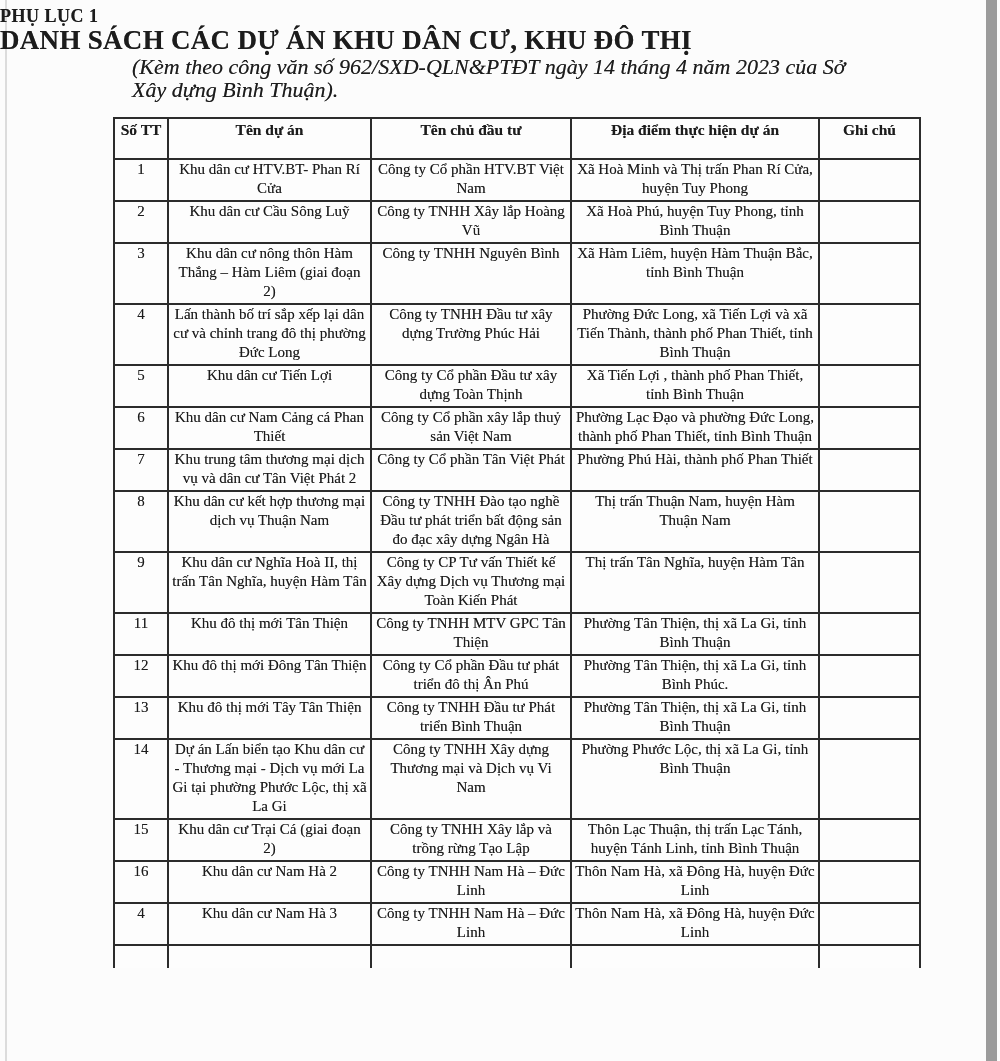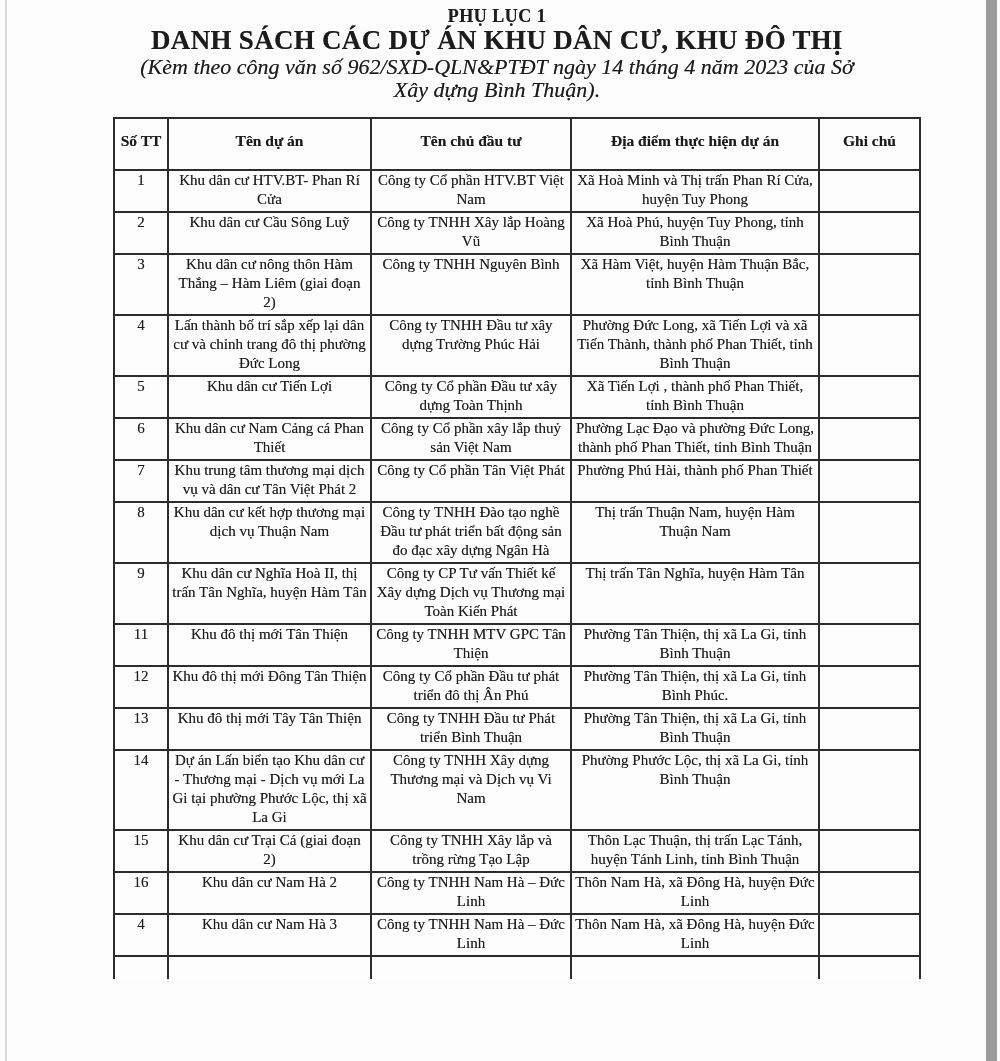--- a/index.html
+++ b/index.html
@@ -30,21 +30,21 @@
     top: 0;
     width: 11px;
     height: 100%;
     background: #9b9b9b;
   }
   .title-block {
     position: absolute;
     left: 0;
     right: 6px;
     top: 5px;
-    text-align: center;
+    text-align: left;
     text-shadow: 0 0 0.5px rgba(0,0,0,0.55);
   }
   .title-appendix {
     font-size: 18px;
     font-weight: bold;
     letter-spacing: 0.5px;
     line-height: 22px;
   }
   .title-main {
     font-size: 27px;
@@ -81,21 +81,21 @@
     text-align: center;
     vertical-align: top;
     font-size: 15px;
     line-height: 19px;
     text-shadow: 0 0 0.4px rgba(0,0,0,0.5);
     overflow: hidden;
   }
   table.projects th {
     font-weight: bold;
     font-size: 15.5px;
-    padding-top: 12px;
+    padding-top: 1px;
     height: 36px;
   }
   table.projects tbody tr:last-child td {
     height: 20px;
     border-bottom: none;
   }
 </style>
 </head>
 <body>
 
@@ -139,21 +139,21 @@
           <td>2</td>
           <td>Khu dân cư Cầu Sông Luỹ</td>
           <td>Công ty TNHH Xây lắp Hoàng Vũ</td>
           <td>Xã Hoà Phú, huyện Tuy Phong, tỉnh Bình Thuận</td>
           <td></td>
         </tr>
         <tr>
           <td>3</td>
           <td>Khu dân cư nông thôn Hàm Thắng – Hàm Liêm (giai đoạn 2)</td>
           <td>Công ty TNHH Nguyên Bình</td>
-          <td>Xã Hàm Việt, huyện Hàm Thuận Bắc, tỉnh Bình Thuận</td>
+          <td>Xã Hàm Liêm, huyện Hàm Thuận Bắc, tỉnh Bình Thuận</td>
           <td></td>
         </tr>
         <tr>
           <td>4</td>
           <td>Lấn thành bố trí sắp xếp lại dân cư và chỉnh trang đô thị phường Đức Long</td>
           <td>Công ty TNHH Đầu tư xây dựng Trường Phúc Hải</td>
           <td>Phường Đức Long, xã Tiến Lợi và xã Tiến Thành, thành phố Phan Thiết, tỉnh Bình Thuận</td>
           <td></td>
         </tr>
         <tr>

